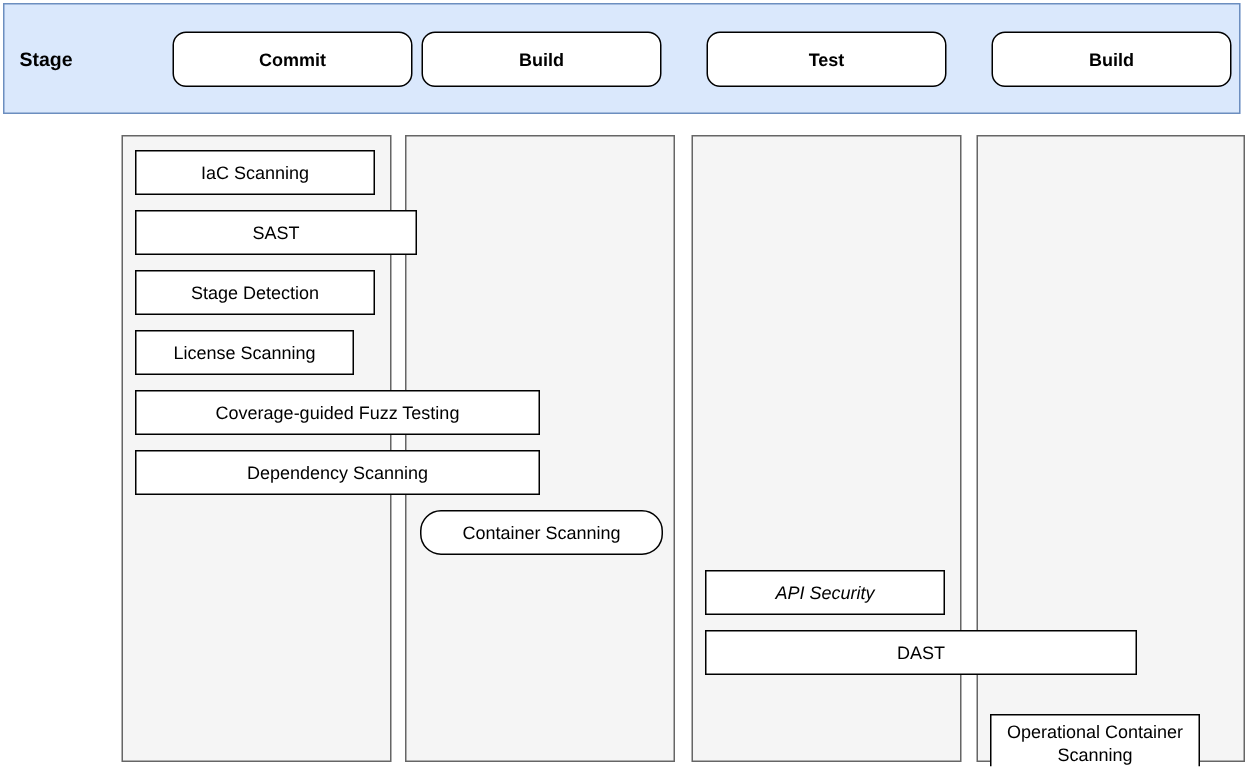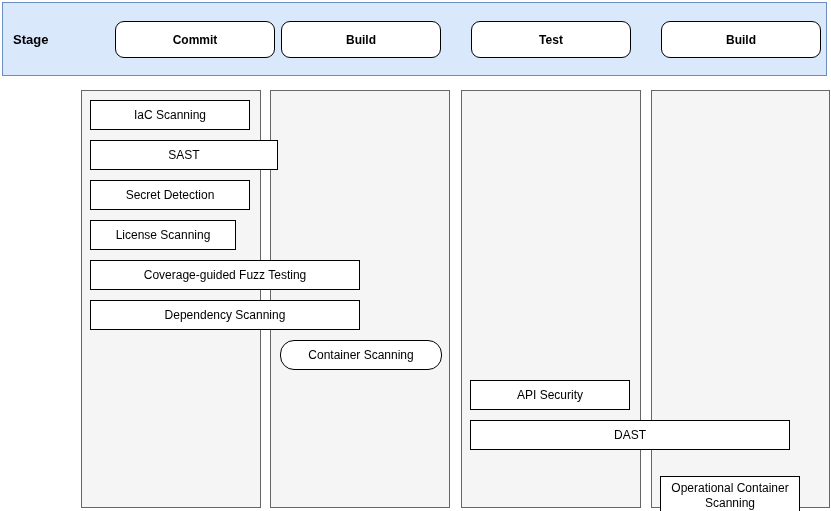--- a/index.html
+++ b/index.html
@@ -86,22 +86,22 @@
     line-height: 1.25;
     padding: 4px 6px;
   }
   .task-iac        { left: 90px;  top: 100px; width: 160px; height: 30px; }
   .task-sast       { left: 90px;  top: 128px; width: 188px; height: 30px; margin-top: 12px; }
   .task-secret     { left: 90px;  top: 180px; width: 160px; height: 30px; }
   .task-license    { left: 90px;  top: 220px; width: 146px; height: 30px; }
   .task-fuzz       { left: 90px;  top: 260px; width: 270px; height: 30px; }
   .task-dependency { left: 90px;  top: 300px; width: 270px; height: 30px; }
   .task-container  { left: 280px; top: 340px; width: 162px; height: 30px; border-radius: 14px; }
-  .task-api        { left: 470px; top: 380px; width: 160px; height: 30px; }
-  .task-dast       { left: 470px; top: 420px; width: 320px; height: 30px; }
+  .task-api        { left: 470px; top: 380px; width: 160px; height: 30px; font-style: italic; }
+  .task-dast       { left: 470px; top: 420px; width: 288px; height: 30px; }
   .task-ocs        { left: 660px; top: 476px; width: 140px; height: 40px; }
 </style>
 </head>
 <body>
 
 <div class="canvas">
 
   <div class="header-bar">
     <span class="stage-label">Stage</span>
     <div class="stage-btn stage-commit">Commit</div>
@@ -110,21 +110,21 @@
     <div class="stage-btn stage-deploy">Build</div>
   </div>
 
   <div class="lane lane-commit"></div>
   <div class="lane lane-build"></div>
   <div class="lane lane-test"></div>
   <div class="lane lane-deploy"></div>
 
   <div class="task task-iac">IaC Scanning</div>
   <div class="task task-sast">SAST</div>
-  <div class="task task-secret">Secret Detection</div>
+  <div class="task task-secret">Stage Detection</div>
   <div class="task task-license">License Scanning</div>
   <div class="task task-fuzz">Coverage-guided Fuzz Testing</div>
   <div class="task task-dependency">Dependency Scanning</div>
   <div class="task task-container">Container Scanning</div>
   <div class="task task-api">API Security</div>
   <div class="task task-dast">DAST</div>
   <div class="task task-ocs">Operational Container Scanning</div>
 
 </div>
 

